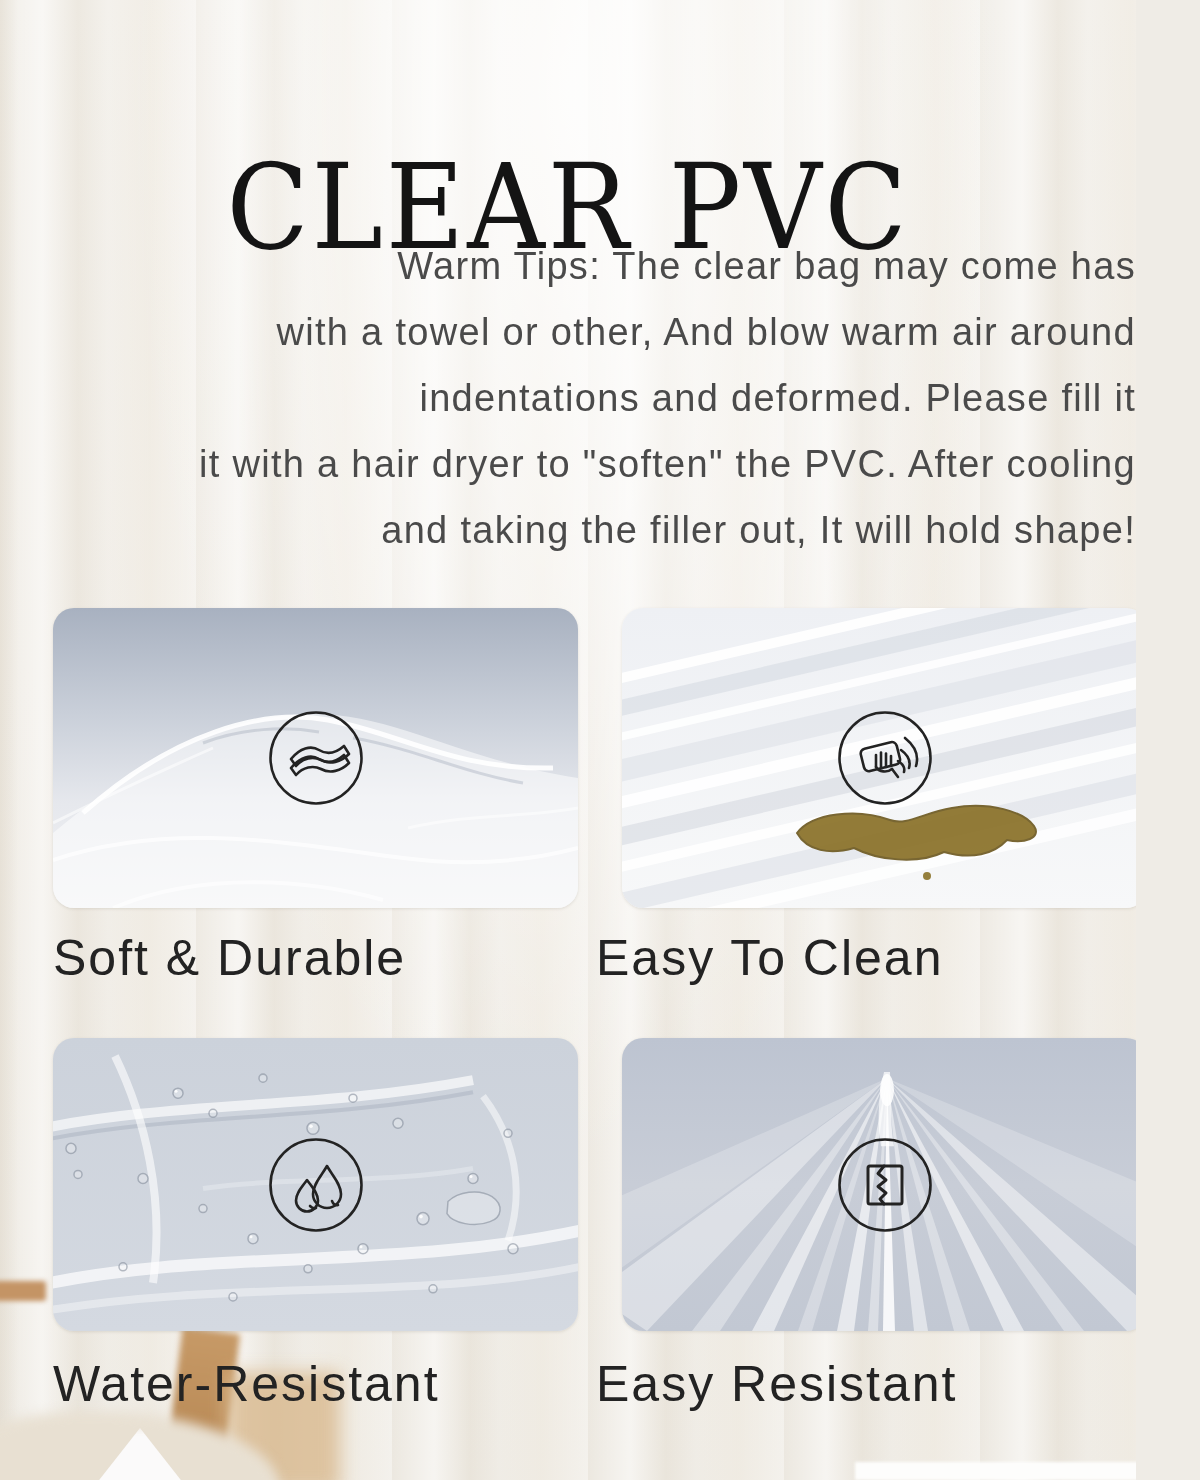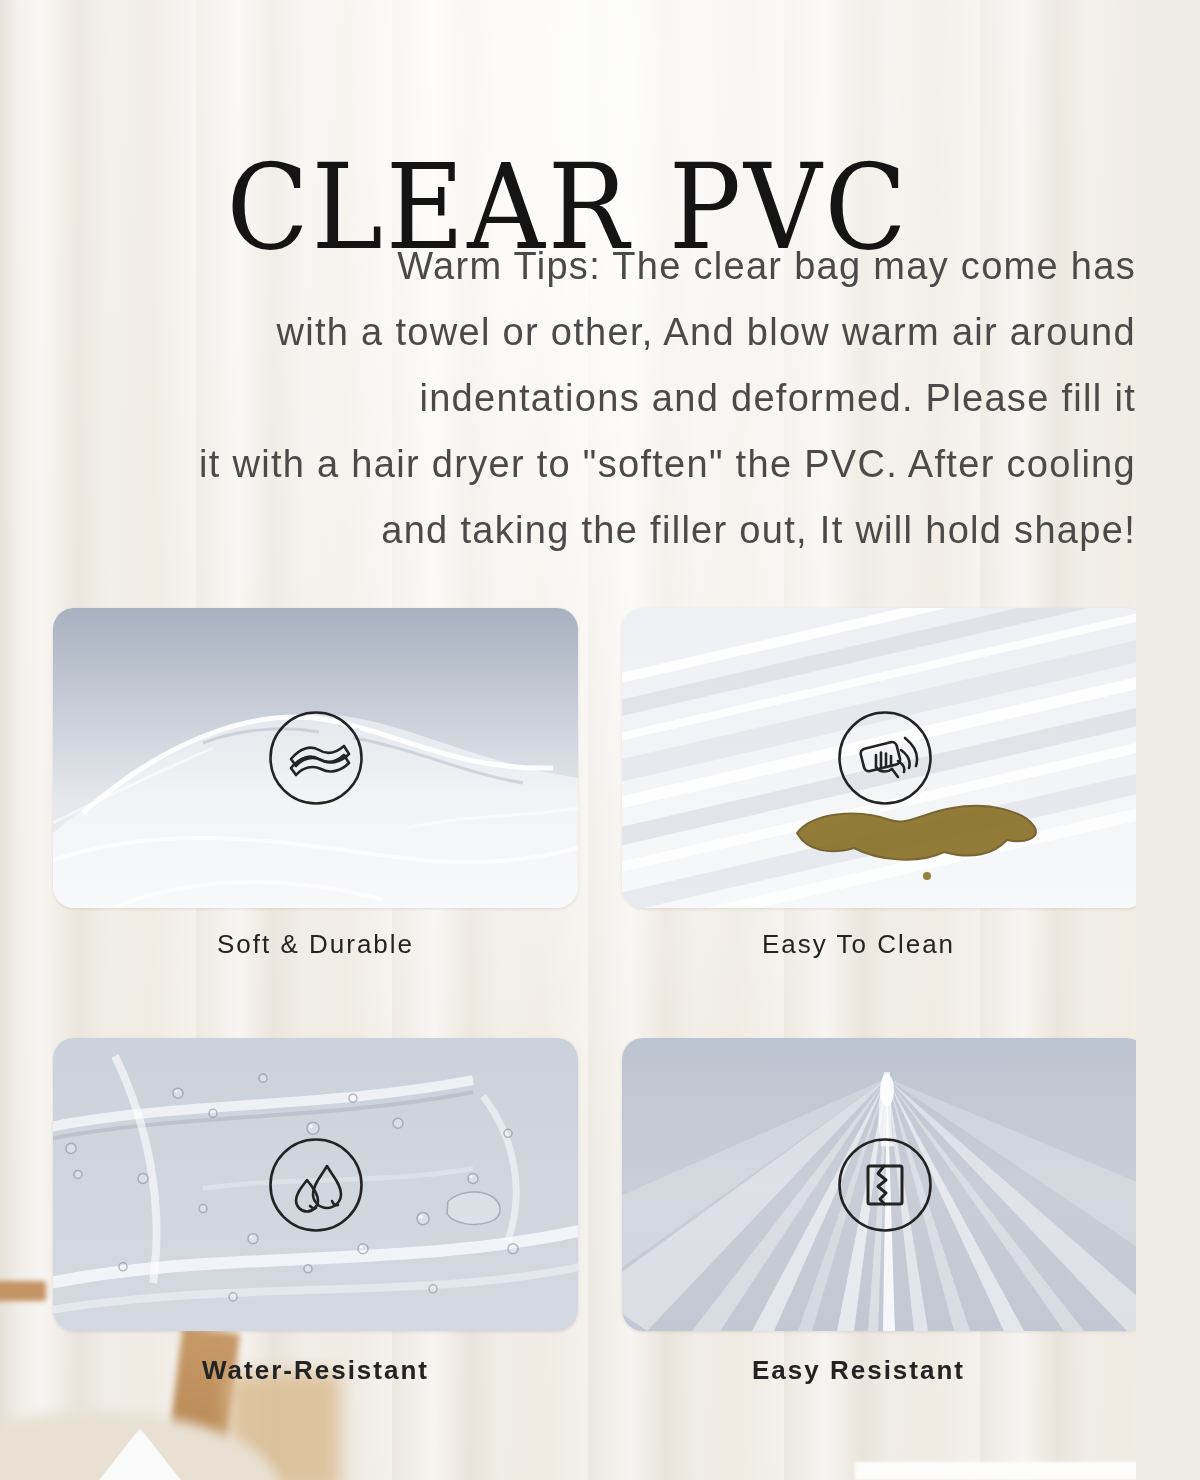--- a/index.html
+++ b/index.html
@@ -47,25 +47,25 @@
   .p2{left:622px;top:608px;}
   .p3{left:53px;top:1038px;height:293px;}
   .p4{left:622px;top:1038px;height:293px;}
   .panel svg.photo{position:absolute;inset:0;width:100%;height:100%;display:block;}
   .badge-icon{
     position:absolute;left:50%;top:50%;width:100px;height:100px;margin:-50px 0 0 -50px;
     display:block;
   }
   .badge-icon svg{width:100%;height:100%;display:block;stroke:var(--icon-stroke,#232323);}
   .caption{
-    position:absolute;width:525px;text-align:center;
-    font-size:26px;letter-spacing:2px;color:var(--label-text,#232323);font-weight:400;
+    position:absolute;width:525px;
+    font-size:50px;letter-spacing:2px;color:var(--label-text,#232323);font-weight:400;
   }
   .c1,.c2{top:929px;}
-  .c3,.c4{top:1355px;font-weight:bold;}
+  .c3,.c4{top:1355px;}
   .c1,.c3{left:53px;}
   .c2,.c4{left:596px;}
 </style>
 </head>
 <body>
 
 <div class="page">
 
   <div class="decor wood-rail"></div>
   <div class="decor wood-post"></div>

